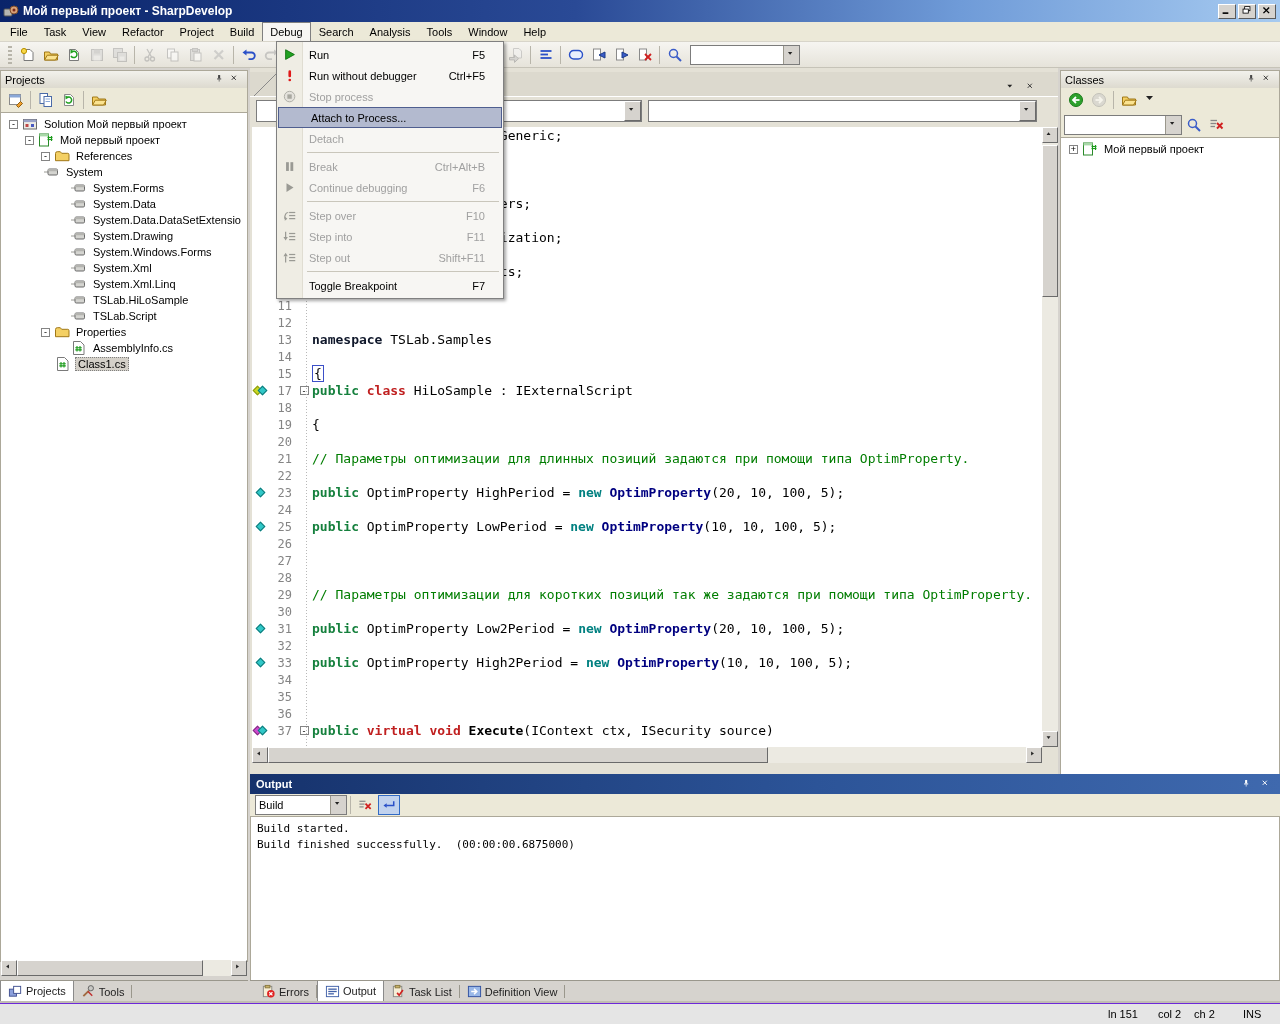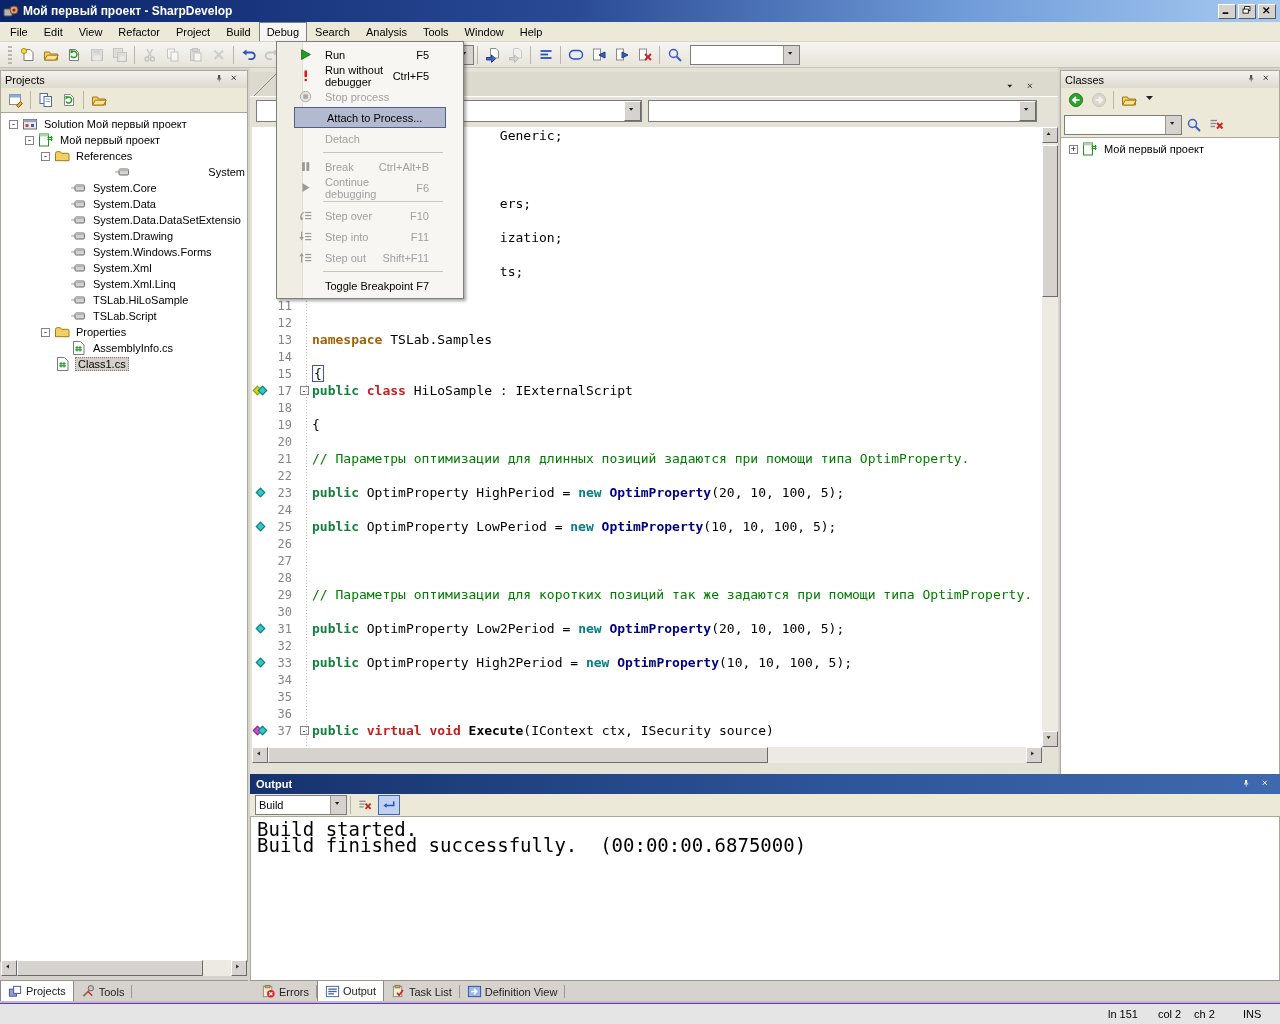--- a/index.html
+++ b/index.html
@@ -70,21 +70,21 @@
   .edrow{height:17px;display:flex;align-items:center;white-space:pre}
   .edbp{width:16px;height:17px;flex:0 0 auto;display:flex;align-items:center;justify-content:center}
   .ednum{width:28px;flex:0 0 auto;text-align:right;padding-right:4px;color:#848484;font-size:12px}
   .edfold{width:16px;flex:0 0 auto;display:flex;align-items:center;justify-content:center}
   .foldbox{width:9px;height:9px;border:1px solid #848484;background:#fff;font-size:9px;line-height:6px;
     display:flex;align-items:center;justify-content:center;font-family:"Liberation Sans",sans-serif}
   .edcode{font:inherit;white-space:pre}
   .edguide{position:absolute;left:54px;top:0;width:1px;height:636px;
     background:repeating-linear-gradient(#b8b8b8 0 1px,transparent 1px 3px)}
   .seg-p{color:#000}.seg-c{color:#007d00}
-  .seg-g{color:#a16207;font-weight:bold}
+  .seg-g{color:#0f172a;font-weight:bold}
   .seg-b{color:#15803d;font-weight:bold}
   .seg-r{color:#c02020;font-weight:bold}
   .seg-t{color:#008080;font-weight:bold}
   .seg-n{color:#000080;font-weight:bold}
   .seg-bb{color:#000;font-weight:bold}
   .seg-brace{color:#000;border:1px solid #3c50c8;padding:0 1px}
   .diamond{width:7px;height:7px;transform:rotate(45deg);display:inline-block;flex:0 0 auto;margin:0 -1px}
   .diamond.cyan{background:#30c8c8;border:1px solid #107878}
   .diamond.yellow{background:#ccd822;border:1px solid #8a9a10}
   .diamond.magenta{background:#d048d0;border:1px solid #803080}
@@ -96,41 +96,41 @@
   .sbtn svg{width:9px;height:9px}
   .sthumb{position:absolute;background:#D6D3CE;border:1px solid;border-color:#fff #6a6a6a #6a6a6a #fff}
 
   
   .out-head{position:absolute;left:250px;top:774px;width:1030px;height:20px;
     background:linear-gradient(90deg,#16326c,#2c5498 55%,#3f69ae);color:#fff;display:flex;align-items:center;
     padding:0 6px;font-weight:bold}
   .out-tool{position:absolute;left:250px;top:794px;width:1030px;height:22px;background:#ECE9D8;
     display:flex;align-items:center;padding-left:5px}
   .out-body{position:absolute;left:250px;top:816px;width:1030px;height:178px;background:#fff;
-    border:1px solid #ACA899;font-family:"DejaVu Sans Mono",monospace;font-size:19px;padding:4px 6px;line-height:16px;white-space:pre}
+    border:1px solid #ACA899;font-family:"DejaVu Sans Mono",monospace;font-size:11px;padding:4px 6px;line-height:16px;white-space:pre}
   .wrapbtn{width:22px;height:20px;display:flex;align-items:center;justify-content:center;
     border:1px solid #316AC5;background:#C1D2EE;margin-left:2px}
   .wrapbtn svg,.flatbtn svg{width:15px;height:15px}
   .flatbtn{width:22px;height:20px;display:flex;align-items:center;justify-content:center}
 
   
   .tabs-left{position:absolute;left:0;top:980px;width:248px;height:22px;background:#D6D3CE;display:flex;align-items:stretch;border-top:1px solid #9a978c}
   .tabs-right{position:absolute;left:250px;top:980px;width:1030px;height:22px;background:#D6D3CE;display:flex;align-items:stretch;border-top:1px solid #9a978c;padding-left:4px}
   .btab{display:flex;align-items:center;gap:3px;padding:0 7px;color:#222}
   .btab svg{width:15px;height:15px}
   .btab.active{background:#fff;border:1px solid #8a8a8a;border-top:none}
   .btab-sep{width:1px;background:#9a978c;margin:4px 0}
   .statusbar{position:absolute;left:0;top:1003px;width:1280px;height:21px;background:#e5e5e5;
     border-top:1px solid #6d28d9;box-shadow:0 -2px 0 #c0bdb2}
   .sbitem{position:absolute;top:4px}
   .sb-ln{left:1108px}.sb-col{left:1158px}.sb-ch{left:1194px}.sb-ins{left:1243px}
 
   
-  .dmenu{position:absolute;left:276px;top:41px;width:188px;background:#F7F6F3;border:1px solid #808080;
-    box-shadow:2px 2px 3px rgba(0,0,0,.35);padding:2px 16px;z-index:100}
+  .dmenu{position:absolute;left:276px;top:41px;width:228px;background:#F7F6F3;border:1px solid #808080;
+    box-shadow:2px 2px 3px rgba(0,0,0,.35);padding:2px 0;z-index:100}
   .dmenu-gutter{position:absolute;left:0;top:0;bottom:0;width:26px;background:#EFEDE4;border-right:1px solid #E0DDD2}
   .dmi{position:relative;height:21px;display:flex;align-items:center;padding-right:8px}
   .dmi .mico{width:26px;display:flex;align-items:center;justify-content:center;flex:0 0 auto}
   .dmi .mico svg{width:14px;height:14px}
   .dmi .mlabel{padding-left:6px}
   .dmi .mshort{margin-left:auto;padding-right:10px}
   .dmi.disabled{color:#A0A0A0}
   .dmi.hl{background:#B3BACF;border:1px solid #4F5E8F;margin:0 1px;height:21px}
   .dmsep{height:1px;background:#C9C6BB;margin:3px 4px 3px 30px}
 </style>
@@ -161,21 +161,21 @@
         <span class="winbtn">
           <svg viewBox="0 0 16 16" xmlns="http://www.w3.org/2000/svg">
             <path d="M3 3 L10 10 M10 3 L3 10" stroke="#000" stroke-width="1.7" fill="none"></path>
           </svg>
         </span>
       </span>
   </div>
 
   <div class="menubar" id="menubar">
       <div class="menu-item">File</div>
-      <div class="menu-item">Edit</div>
+      <div class="menu-item">Task</div>
       <div class="menu-item">View</div>
       <div class="menu-item">Refactor</div>
       <div class="menu-item">Project</div>
       <div class="menu-item">Build</div>
       <div class="menu-item open">Debug</div>
       <div class="menu-item">Search</div>
       <div class="menu-item">Analysis</div>
       <div class="menu-item">Tools</div>
       <div class="menu-item">Window</div>
       <div class="menu-item">Help</div>
@@ -392,37 +392,37 @@
           </svg></span>
         <span class="tlabel">Мой первый проект</span>
       </div>
       <div class="trow" style="padding-left: 40px;">
         <span class="expander">-</span>
         <span class="ticon"><svg viewBox="0 0 16 16" xmlns="http://www.w3.org/2000/svg">
             <path d="M1.5 5.5 q0-1.8 1.8-1.8 h3 l1.4 1.6 h6 q1.3 0 1.3 1.4 v6 h-13.5 z" fill="#f4d064" stroke="#a07818"></path>
           </svg></span>
         <span class="tlabel">References</span>
       </div>
-      <div class="trow" style="padding-left: 29px; justify-content: space-between;">
+      <div class="trow" style="padding-left: 29px;">
         <span style="width: 14px; flex: 0 0 auto;"></span>
         <span class="ticon"><svg viewBox="0 0 16 16" xmlns="http://www.w3.org/2000/svg">
             <line x1="0" y1="8" x2="4" y2="8" stroke="#9a9a94"></line>
             <rect x="4" y="5" width="9.5" height="6" rx="1.2" fill="#d4d4d0" stroke="#6a6a6a"></rect>
             <rect x="4" y="5" width="9.5" height="2.2" rx="1" fill="#b4b4b0"></rect>
           </svg></span>
         <span class="tlabel">System</span>
       </div>
       <div class="trow" style="padding-left: 56px;">
         <span style="width: 14px; flex: 0 0 auto;"></span>
         <span class="ticon"><svg viewBox="0 0 16 16" xmlns="http://www.w3.org/2000/svg">
             <line x1="0" y1="8" x2="4" y2="8" stroke="#9a9a94"></line>
             <rect x="4" y="5" width="9.5" height="6" rx="1.2" fill="#d4d4d0" stroke="#6a6a6a"></rect>
             <rect x="4" y="5" width="9.5" height="2.2" rx="1" fill="#b4b4b0"></rect>
           </svg></span>
-        <span class="tlabel">System.Core</span>
+        <span class="tlabel">System.Forms</span>
       </div>
       <div class="trow" style="padding-left: 56px;">
         <span style="width: 14px; flex: 0 0 auto;"></span>
         <span class="ticon"><svg viewBox="0 0 16 16" xmlns="http://www.w3.org/2000/svg">
             <line x1="0" y1="8" x2="4" y2="8" stroke="#9a9a94"></line>
             <rect x="4" y="5" width="9.5" height="6" rx="1.2" fill="#d4d4d0" stroke="#6a6a6a"></rect>
             <rect x="4" y="5" width="9.5" height="2.2" rx="1" fill="#b4b4b0"></rect>
           </svg></span>
         <span class="tlabel">System.Data</span>
       </div>

